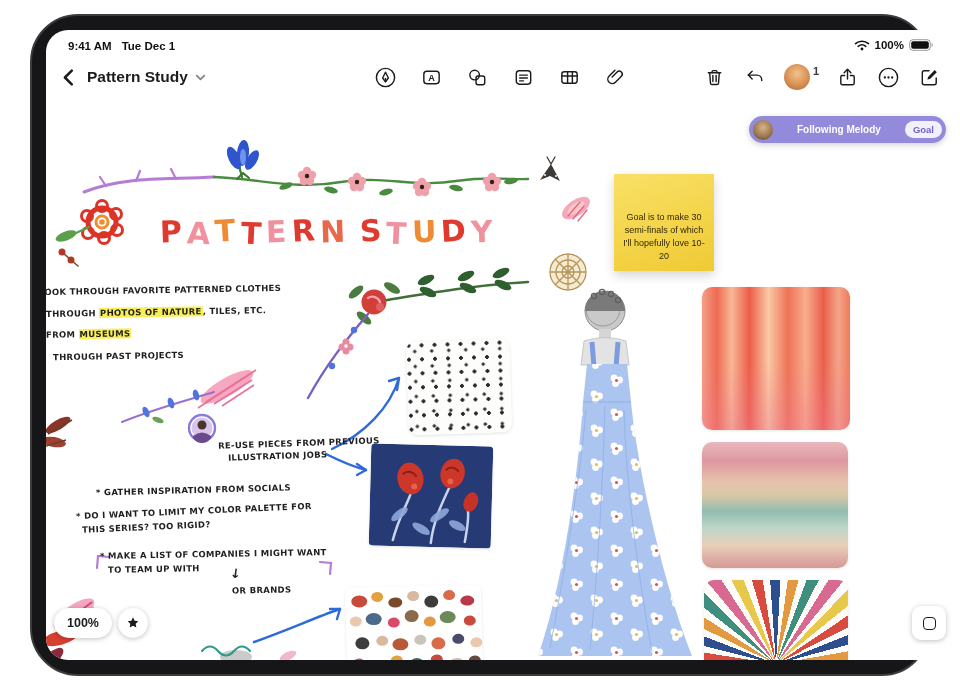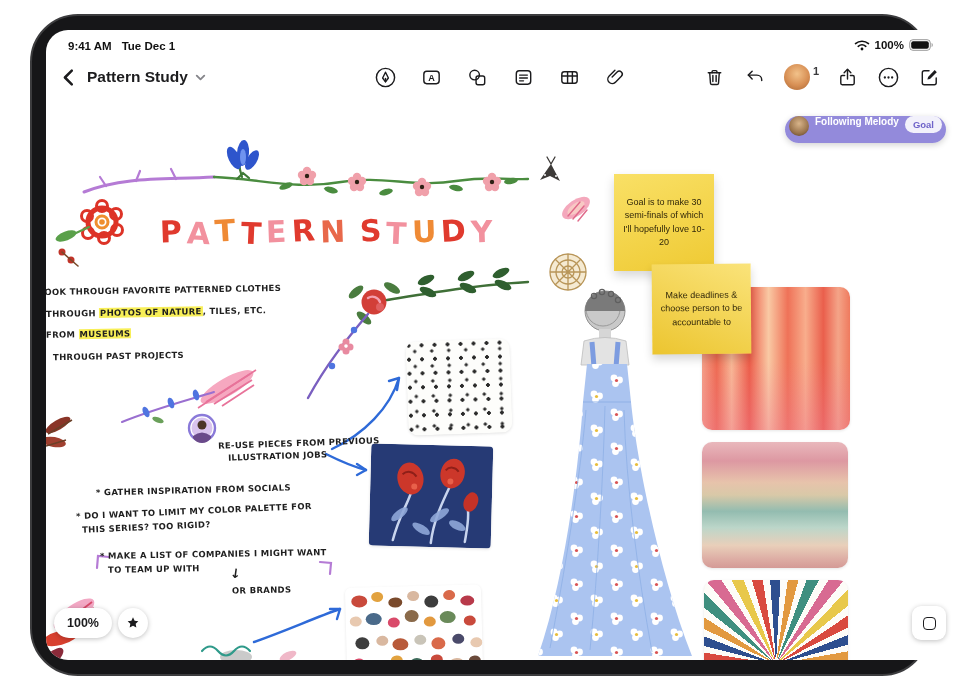--- a/index.html
+++ b/index.html
@@ -26,22 +26,22 @@
   .iconbtn { width:26px; height:26px; display:flex; align-items:center; justify-content:center;
              background:none; border:none; padding:0; cursor:pointer; }
   svg.ic { width:23px; height:23px; stroke:#1c1c1e; stroke-width:1.5; fill:none;
            stroke-linecap:round; stroke-linejoin:round; }
   .avatar-btn { display:flex; align-items:flex-start; gap:3px; background:none; border:none; padding:0; cursor:pointer; }
   .avatar { width:26px; height:26px; border-radius:50%;
             background:radial-gradient(circle at 50% 38%, #f2c28a 0%, #d89055 55%, #a96532 100%); }
   .collab-count { font-size:11px; font-weight:600; color:#3a3a3c; margin-top:1px; }
 
   
-  .follow-banner { position:absolute; right:8px; top:86px; height:27px; display:flex; align-items:flex-start;
-                   gap:6px; padding:0 4px 0 4px; border-radius:14px;
+  .follow-banner { position:absolute; right:8px; top:86px; height:27px; display:flex; align-items:center;
+                   gap:24px; padding:0 4px 0 4px; border-radius:14px;
                    background:rgba(138,128,216,0.92); box-shadow:0 2px 6px rgba(0,0,0,.18); }
   .follow-avatar { width:20px; height:20px; border-radius:50%;
                    background:radial-gradient(circle at 50% 38%, #d8b48a 0%, #9a744c 60%, #4f3826 100%); }
   .follow-label { font-size:10px; font-weight:600; color:#fff; white-space:nowrap; }
   .stop-btn { background:rgba(255,255,255,.88); color:#6f63c9; font-size:9.5px; font-weight:700;
               padding:3px 8px; border-radius:10px; border:none; cursor:pointer; }
 
   
   .canvas { position:absolute; inset:0; }
   .art { position:absolute; left:0; top:0; }
@@ -50,21 +50,21 @@
                letter-spacing:5px; font-family:"DejaVu Sans",sans-serif; white-space:nowrap; z-index:4; }
   .art-title .ch { display:inline-block; transform:rotate(-2deg); }
   .art-title .ch:nth-child(2n) { transform:rotate(2.5deg) translateY(2px); }
   .art-title .ch:nth-child(3n) { transform:rotate(-3.5deg) translateY(-1px); }
   .art-title .sp { display:inline-block; width:10px; }
 
   .hand { position:absolute; font-family:"DejaVu Sans",sans-serif; text-transform:uppercase;
           font-size:8.5px; font-weight:600; letter-spacing:.3px; color:#1f1f1f; white-space:nowrap; z-index:4; }
   .hl { background:#f8ef57; padding:0 1px; }
 
-  .sticky { position:absolute; display:flex; align-items:center; justify-content:center; text-align:center;
+  .sticky { position:absolute; display:flex; align-items:flex-end; justify-content:center; text-align:center;
             font-size:9px; line-height:1.45; color:#33290a; padding:8px;
             box-shadow:0 5px 10px rgba(0,0,0,.16); z-index:3; }
   .sticky-1 { left:568px; top:144px; width:100px; height:97px; background:linear-gradient(160deg,#f9e066,#efca33); }
   .sticky-2 { left:606px; top:234px; width:99px; height:90px; background:linear-gradient(205deg,#fae37a,#ecc52f); transform:rotate(-.5deg); }
 
   .pat { position:absolute; z-index:2; box-shadow:0 1px 3px rgba(0,0,0,.10); }
   .pat-polka { left:361px; top:310px; width:104px; height:94px; border-radius:10px; background-color:#fdfdfb;
     background-image:
       radial-gradient(circle at 3px 4px, #2b2b2b 1.7px, transparent 2.1px),
       radial-gradient(circle at 9px 10px, #2b2b2b 1.4px, transparent 1.8px);
@@ -452,23 +452,20 @@
       <div class="hand" style="left:30px;top:476px;transform:rotate(-2.5deg)">* Do I want to limit my color palette for</div>
       <div class="hand" style="left:36px;top:492px;transform:rotate(-2.5deg)">this series? Too rigid?</div>
       <div class="hand" style="left:54px;top:519px;transform:rotate(-1deg)">* Make a list of companies I might want</div>
       <div class="hand" style="left:62px;top:534px;transform:rotate(-1deg)">to team up with</div>
       <div class="hand" style="left:184px;top:536px;font-size:13px;transform:rotate(8deg)">↓</div>
       <div class="hand" style="left:186px;top:555px;transform:rotate(-1deg)">or brands</div>
 
       <div class="sticky sticky-1">
           <span>Goal is to make 30 semi-finals of which I'll hopefully love 10-20</span>
         </div>
-      <div class="sticky sticky-2">
-          <span>Make deadlines &amp; choose person to be accountable to</span>
-        </div>
 
       <div class="pat pat-polka"></div>
 
       <div class="pat pat-floral">
         <svg width="122" height="102" viewBox="0 0 122 102">
           <rect width="122" height="102" fill="#263a75"></rect>
           <path d="M24 96 C30 70 40 56 42 44 M62 98 C64 76 72 58 80 40 M96 96 C98 82 100 72 98 62" stroke="#c8d4ee" stroke-width="2.5" fill="none" stroke-linecap="round"></path>
           <g fill="#8fa8d9" opacity=".9">
             <ellipse cx="30" cy="70" rx="10" ry="4" transform="rotate(-40 30 70)"></ellipse>
             <ellipse cx="70" cy="70" rx="11" ry="4" transform="rotate(-35 70 70)"></ellipse>

